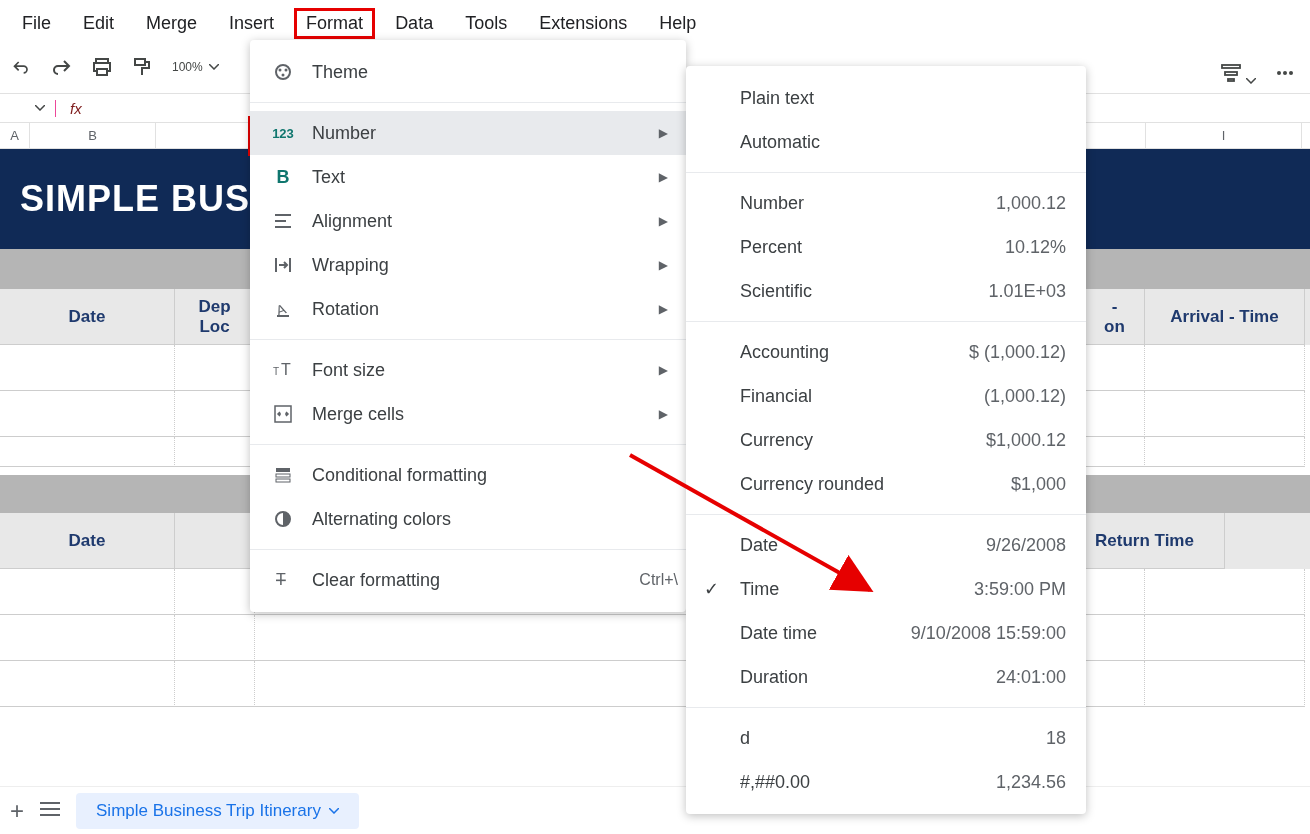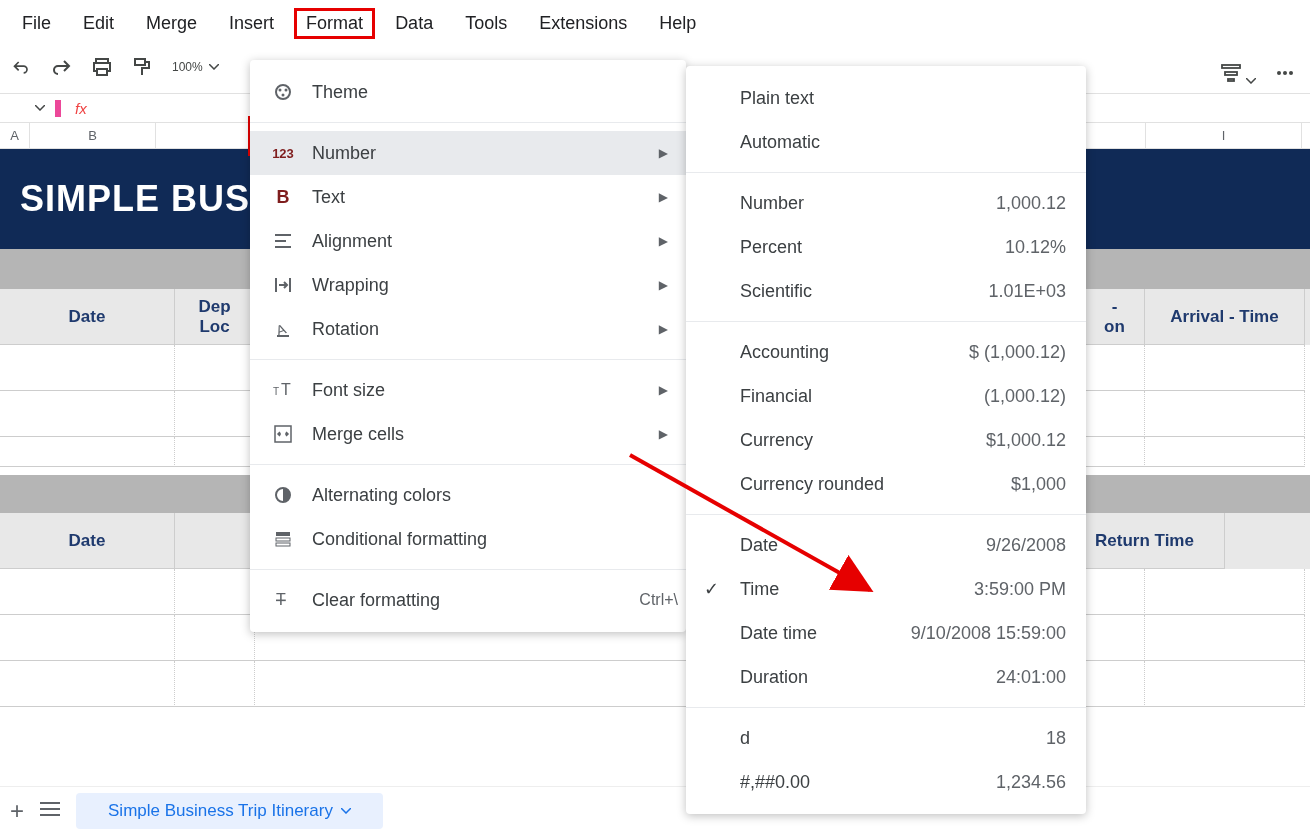--- a/index.html
+++ b/index.html
@@ -8,55 +8,55 @@
 .menubar { display: flex; padding: 8px 10px; gap: 8px; font-size: 18px; color: #202124; }
 .menubar span { padding: 5px 12px; cursor: pointer; }
 .menubar span.highlighted { border: 3px solid #e60000; padding: 2px 9px; }
 
 .toolbar { display: flex; align-items: center; padding: 10px 12px 16px; gap: 20px; color: #444746; }
 .toolbar .ticon { width: 20px; height: 20px; display: flex; align-items: center; justify-content: center; }
 .toolbar .zoom { font-size: 12px; color: #444746; display: flex; align-items: center; gap: 6px; }
 
 .fxbar { display: flex; align-items: center; border-top: 1px solid #e1e1e1; border-bottom: 1px solid #e1e1e1; height: 30px; }
 .namebox { width: 55px; display: flex; justify-content: flex-end; align-items: center; padding-right: 10px; }
-.fxcell { border-left: 6px solid #ec4899; padding: 0 14px; font-style: italic; color: #ef4444; font-size: 15px; }
+.fxcell { border-left: 1px solid #ec4899; padding: 0 14px; font-style: italic; color: #7f1d1d; font-size: 15px; }
 
 .colheaders { display: flex; height: 26px; background: #fff; border-bottom: 1px solid #e1e1e1; font-size: 13px; color: #5f6368; }
 .colheaders div { border-right: 1px solid #e1e1e1; display: flex; align-items: center; justify-content: center; }
 
 .sheet { position: relative; }
 .titleband { background: #102a56; color: #fff; height: 100px; display: flex; align-items: center; padding-left: 20px; font-size: 36px; font-weight: 800; font-family: Arial, sans-serif; letter-spacing: 1px; }
 .greyband { background: #b5b5b5; height: 40px; }
 
 .tblhead { display: flex; background: #e8e8e8; height: 56px; font-size: 17px; font-weight: 700; color: #1f3a6e; }
 .tblhead div { display: flex; align-items: center; justify-content: center; text-align: center; border-right: 1px solid #cdcdcd; border-bottom: 1px solid #cdcdcd; }
 .tblrow { display: flex; height: 46px; }
 .tblrow div { border-right: 1px dotted #cdcdcd; border-bottom: 1px solid #cdcdcd; }
 
 .greyband2 { background: #b5b5b5; height: 38px; margin-top: 8px; }
 
-.format-menu { position: absolute; left: 250px; top: 40px; width: 436px; background: #fff; border-radius: 4px; box-shadow: 0 2px 10px rgba(0,0,0,0.25); padding: 10px 0; z-index: 10; margin-top: 20px; }
+.format-menu { position: absolute; left: 250px; top: 40px; width: 436px; background: #fff; border-radius: 4px; box-shadow: 0 2px 10px rgba(0,0,0,0.25); padding: 10px 0; z-index: 10; }
 .format-menu .mrow { display: flex; align-items: center; height: 44px; padding: 0 18px; font-size: 18px; color: #3c4043; cursor: pointer; position: relative; }
-.format-menu .mrow .micon { width: 30px; margin-right: 14px; display: flex; align-items: center; justify-content: center; color: #7f1d1d; text-align: center; }
+.format-menu .mrow .micon { width: 30px; margin-right: 14px; display: flex; align-items: center; justify-content: center; color: #0f766e; text-align: center; }
 .format-menu .mrow .arrow { position: absolute; right: 18px; color: #5f6368; font-size: 12px; }
 .format-menu .mrow .shortcut { position: absolute; right: 8px; color: #5f6368; font-size: 16px; }
 .format-menu .sep { height: 1px; background: #e8eaed; margin: 8px 0; }
 .format-menu .highlighted-row { background: #e8eaed; }
 .number-highlight { position: absolute; border: 4px solid #e60000; pointer-events: none; }
 
 .submenu { position: absolute; left: 686px; top: 66px; width: 400px; background: #fff; border-radius: 4px; box-shadow: 0 2px 10px rgba(0,0,0,0.25); padding: 10px 0; z-index: 11; }
 .submenu .srow { display: flex; align-items: center; height: 44px; padding: 0 20px 0 54px; font-size: 18px; color: #3c4043; cursor: pointer; position: relative; }
 .submenu .srow .example { position: absolute; right: 20px; color: #5f6368; }
 .submenu .srow .check { position: absolute; left: 18px; color: #3c4043; }
 .submenu .sep { height: 1px; background: #e8eaed; margin: 8px 0; }
 .submenu-scroll { position: absolute; right: -8px; top: 12px; width: 8px; height: 630px; background: #dadce0; border-radius: 4px; }
 .time-highlight { position: absolute; border: 4px solid #e60000; pointer-events: none; }
 
 .bottombar { position: absolute; bottom: 0; left: 0; right: 0; height: 48px; display: flex; align-items: center; padding: 0 10px; gap: 16px; background: #fff; border-top: 1px solid #eee; }
-.bottombar .tab { background: #e8f0fe; color: #1a73e8; padding: 8px 32px; border-radius: 4px; font-size: 17px; font-weight: 500; display: flex; align-items: center; gap: 8px; }
+.bottombar .tab { background: #e8f0fe; color: #1a73e8; padding: 8px 20px; border-radius: 4px; font-size: 17px; font-weight: 500; display: flex; align-items: center; gap: 8px; }
 .bottombar .bicon { color: #5f6368; }
 
 .right-icons { position: absolute; right: 16px; top: 62px; display: flex; gap: 20px; color: #444746; align-items: center; }
 
 .red-arrow { position: absolute; z-index: 15; pointer-events: none; }
 </style>
 </head>
 <body>
 
 <div class="menubar">
@@ -271,35 +271,35 @@
           <path d="M4 9 H7 M11 9 H14 M6 7 L4 9 L6 11 M12 7 L14 9 L12 11" fill="none" stroke="#5f6368" stroke-width="1.5"></path>
         </svg>
       </span>
     <span>Merge cells</span>
     <span class="arrow">▶</span>
   </div>
   <div class="sep"></div>
   <div class="mrow">
     <span class="micon">
         <svg width="18" height="18">
-          <circle cx="9" cy="9" r="7" fill="none" stroke="#5f6368" stroke-width="2"></circle>
-          <path d="M9 2 A7 7 0 0 1 9 16 Z" fill="#5f6368"></path>
-        </svg>
-      </span>
-    <span>Alternating colors</span>
-  </div>
-  <div class="mrow">
-    <span class="micon">
-        <svg width="18" height="18">
           <rect x="2" y="2" width="14" height="4" fill="#5f6368"></rect>
           <rect x="2" y="8" width="14" height="3" fill="none" stroke="#5f6368"></rect>
           <rect x="2" y="13" width="14" height="3" fill="none" stroke="#5f6368"></rect>
         </svg>
       </span>
     <span>Conditional formatting</span>
+  </div>
+  <div class="mrow">
+    <span class="micon">
+        <svg width="18" height="18">
+          <circle cx="9" cy="9" r="7" fill="none" stroke="#5f6368" stroke-width="2"></circle>
+          <path d="M9 2 A7 7 0 0 1 9 16 Z" fill="#5f6368"></path>
+        </svg>
+      </span>
+    <span>Alternating colors</span>
   </div>
   <div class="sep"></div>
   <div class="mrow">
     <span class="micon">
         <svg width="18" height="18">
           <text x="2" y="14" font-size="16" fill="#5f6368" style="text-decoration:line-through">T</text>
         </svg>
       </span>
     <span>Clear formatting</span>
     <span class="shortcut">Ctrl+\</span>

